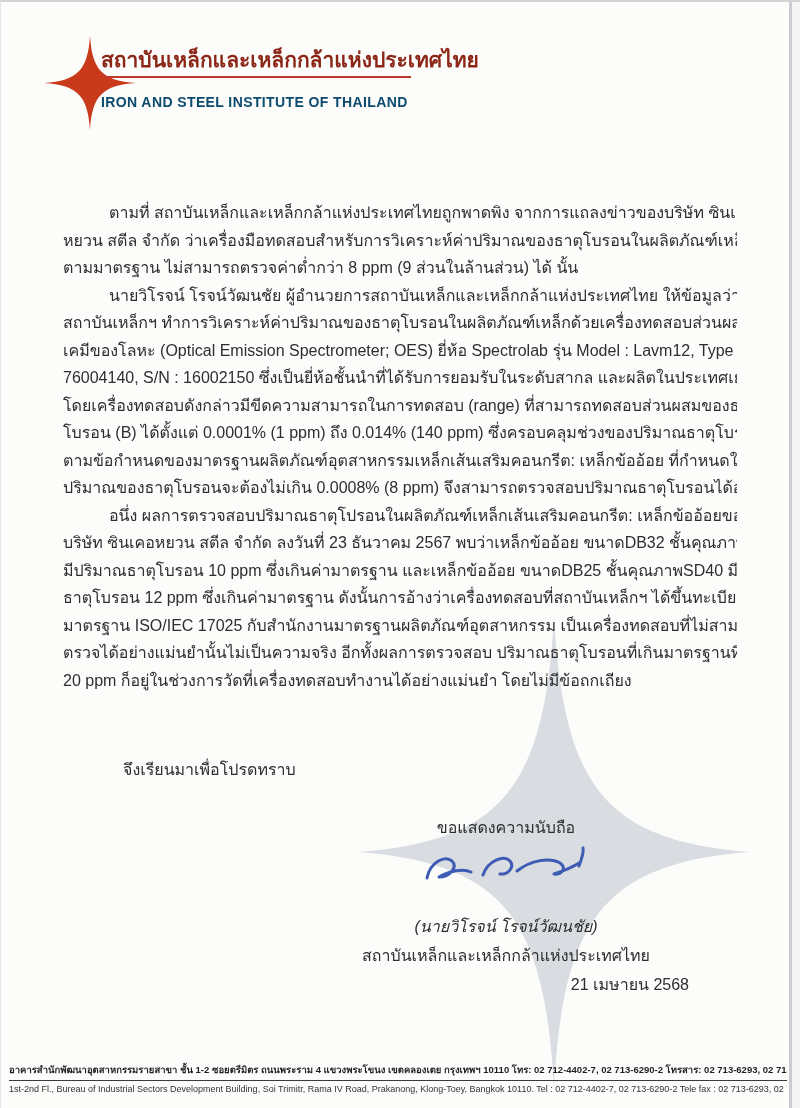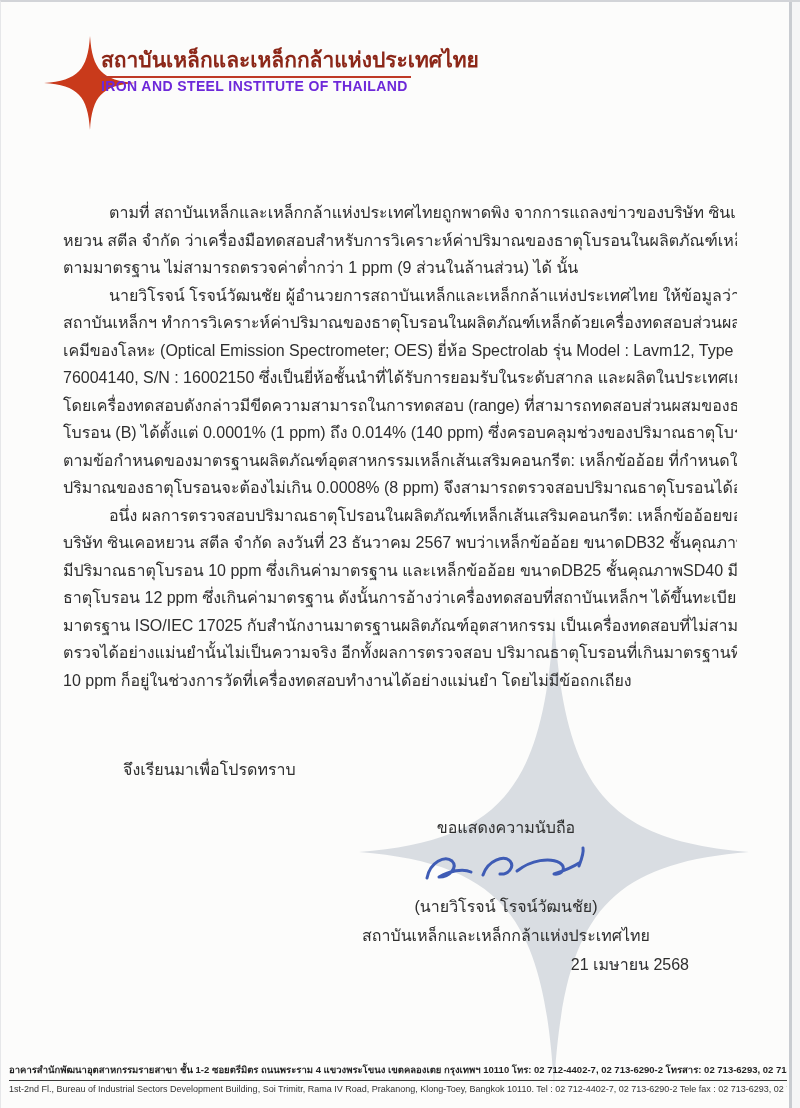--- a/index.html
+++ b/index.html
@@ -13,39 +13,39 @@
 
   
   .watermark{position:absolute;left:358px;top:615px;width:390px;height:470px;z-index:0;}
   .content-layer{position:absolute;inset:0;z-index:1;}
 
   
   .logo-star{position:absolute;left:43px;top:34px;width:92px;height:94px;}
   .header-text{position:absolute;left:100px;top:45px;}
   .inst-thai{font-size:21px;font-weight:700;color:#8c2718;line-height:26px;}
   .inst-rule{width:310px;height:2px;background:#bf3a26;margin-top:3px;}
-  .inst-eng{font-size:14px;font-weight:700;color:#6d28d9;letter-spacing:.4px;margin-top:0;}
+  .inst-eng{font-size:14px;font-weight:700;color:#0c4a6e;letter-spacing:.4px;margin-top:16px;}
 
   
   .doc-title{position:absolute;left:45px;right:55px;top:111px;text-align:center;
     font-size:17px;font-weight:600;color:#262626;line-height:33px;}
 
   
   .body-text{position:absolute;left:62px;right:64px;top:197px;font-size:16px;color:#2e2e2e;}
   .ln{height:27.5px;line-height:27.5px;text-align:justify;text-align-last:justify;overflow:hidden;white-space:nowrap;}
   .ln.first{padding-left:46px;}
   .ln.last{text-align-last:left;white-space:normal;}
 
   .closing{position:absolute;left:62px;top:755px;font-size:16px;color:#2e2e2e;padding-left:60px;}
 
   
   .sig-block{position:absolute;left:322px;top:816px;width:366px;text-align:center;font-size:16px;color:#2e2e2e;}
   .sig-salutation{line-height:20px;}
   .sig-image{display:block;margin:4px auto 0 auto;width:190px;height:50px;}
-  .sig-name{line-height:29px;margin-top:0;}
+  .sig-name{line-height:29px;margin-top:20px;font-style:italic;}
   .sig-title{line-height:29px;}
   .sig-org{line-height:29px;}
   .sig-date{line-height:29px;text-align:right;}
 
   
   .footer{position:absolute;left:8px;right:14px;top:1060px;color:#1f1f1f;}
   .footer-thai{font-size:9.5px;font-weight:700;white-space:nowrap;overflow:hidden;
     border-bottom:1.5px solid #3a3a3a;padding-bottom:3px;}
   .footer-eng{font-size:9px;font-weight:400;color:#333;white-space:nowrap;overflow:hidden;margin-top:3px;}
 </style>
@@ -67,40 +67,40 @@
       <div class="inst-thai">สถาบันเหล็กและเหล็กกล้าแห่งประเทศไทย</div>
       <div class="inst-rule"></div>
       <div class="inst-eng">IRON AND STEEL INSTITUTE OF THAILAND</div>
     </div>
 
 
     <div class="body-text">
       <div>
         <div class="ln first">ตามที่ สถาบันเหล็กและเหล็กกล้าแห่งประเทศไทยถูกพาดพิง จากการแถลงข่าวของบริษัท ซินเคอ</div>
         <div class="ln">หยวน สตีล จำกัด ว่าเครื่องมือทดสอบสำหรับการวิเคราะห์ค่าปริมาณของธาตุโบรอนในผลิตภัณฑ์เหล็ก ไม่ได้</div>
-        <div class="ln last">ตามมาตรฐาน ไม่สามารถตรวจค่าต่ำกว่า 1 ppm (9 ส่วนในล้านส่วน) ได้ นั้น</div>
+        <div class="ln last">ตามมาตรฐาน ไม่สามารถตรวจค่าต่ำกว่า 8 ppm (9 ส่วนในล้านส่วน) ได้ นั้น</div>
       </div>
       <div>
         <div class="ln first">นายวิโรจน์ โรจน์วัฒนชัย ผู้อำนวยการสถาบันเหล็กและเหล็กกล้าแห่งประเทศไทย ให้ข้อมูลว่า</div>
         <div class="ln">สถาบันเหล็กฯ ทำการวิเคราะห์ค่าปริมาณของธาตุโบรอนในผลิตภัณฑ์เหล็กด้วยเครื่องทดสอบส่วนผสมทาง</div>
         <div class="ln">เคมีของโลหะ (Optical Emission Spectrometer; OES) ยี่ห้อ Spectrolab รุ่น Model : Lavm12, Type :</div>
         <div class="ln">76004140, S/N : 16002150 ซึ่งเป็นยี่ห้อชั้นนำที่ได้รับการยอมรับในระดับสากล และผลิตในประเทศเยอรมัน</div>
         <div class="ln">โดยเครื่องทดสอบดังกล่าวมีขีดความสามารถในการทดสอบ (range) ที่สามารถทดสอบส่วนผสมของธาตุ</div>
         <div class="ln">โบรอน (B) ได้ตั้งแต่ 0.0001% (1 ppm) ถึง 0.014% (140 ppm) ซึ่งครอบคลุมช่วงของปริมาณธาตุโบรอน</div>
         <div class="ln">ตามข้อกำหนดของมาตรฐานผลิตภัณฑ์อุตสาหกรรมเหล็กเส้นเสริมคอนกรีต: เหล็กข้ออ้อย ที่กำหนดให้</div>
         <div class="ln">ปริมาณของธาตุโบรอนจะต้องไม่เกิน 0.0008% (8 ppm) จึงสามารถตรวจสอบปริมาณธาตุโบรอนได้อย่าง</div>
       </div>
       <div>
         <div class="ln first">อนึ่ง ผลการตรวจสอบปริมาณธาตุโปรอนในผลิตภัณฑ์เหล็กเส้นเสริมคอนกรีต: เหล็กข้ออ้อยของ</div>
         <div class="ln">บริษัท ซินเคอหยวน สตีล จำกัด ลงวันที่ 23 ธันวาคม 2567 พบว่าเหล็กข้ออ้อย ขนาดDB32 ชั้นคุณภาพSD50</div>
         <div class="ln">มีปริมาณธาตุโบรอน 10 ppm ซึ่งเกินค่ามาตรฐาน และเหล็กข้ออ้อย ขนาดDB25 ชั้นคุณภาพSD40 มีปริมาณ</div>
         <div class="ln">ธาตุโบรอน 12 ppm ซึ่งเกินค่ามาตรฐาน ดังนั้นการอ้างว่าเครื่องทดสอบที่สถาบันเหล็กฯ ได้ขึ้นทะเบียนตาม</div>
         <div class="ln">มาตรฐาน ISO/IEC 17025 กับสำนักงานมาตรฐานผลิตภัณฑ์อุตสาหกรรม เป็นเครื่องทดสอบที่ไม่สามารถ</div>
         <div class="ln">ตรวจได้อย่างแม่นยำนั้นไม่เป็นความจริง อีกทั้งผลการตรวจสอบ ปริมาณธาตุโบรอนที่เกินมาตรฐานที่ 10 –</div>
-        <div class="ln last">10 ppm ก็อยู่ในช่วงการวัดที่เครื่องทดสอบทำงานได้อย่างแม่นยำ โดยไม่มีข้อถกเถียง</div>
+        <div class="ln last">20 ppm ก็อยู่ในช่วงการวัดที่เครื่องทดสอบทำงานได้อย่างแม่นยำ โดยไม่มีข้อถกเถียง</div>
       </div>
     </div>
 
     <div class="closing">จึงเรียนมาเพื่อโปรดทราบ</div>
 
     <div class="sig-block">
       <div class="sig-salutation">ขอแสดงความนับถือ</div>
       <svg class="sig-image" viewBox="0 0 190 50" aria-hidden="true">
         <g fill="none" stroke="#3f5cb5" stroke-width="3" stroke-linecap="round" stroke-linejoin="round">
           <path d="M16 36 C19 20 34 13 41 19 C47 25 39 35 28 35 C38 29 52 26 60 30"></path>

